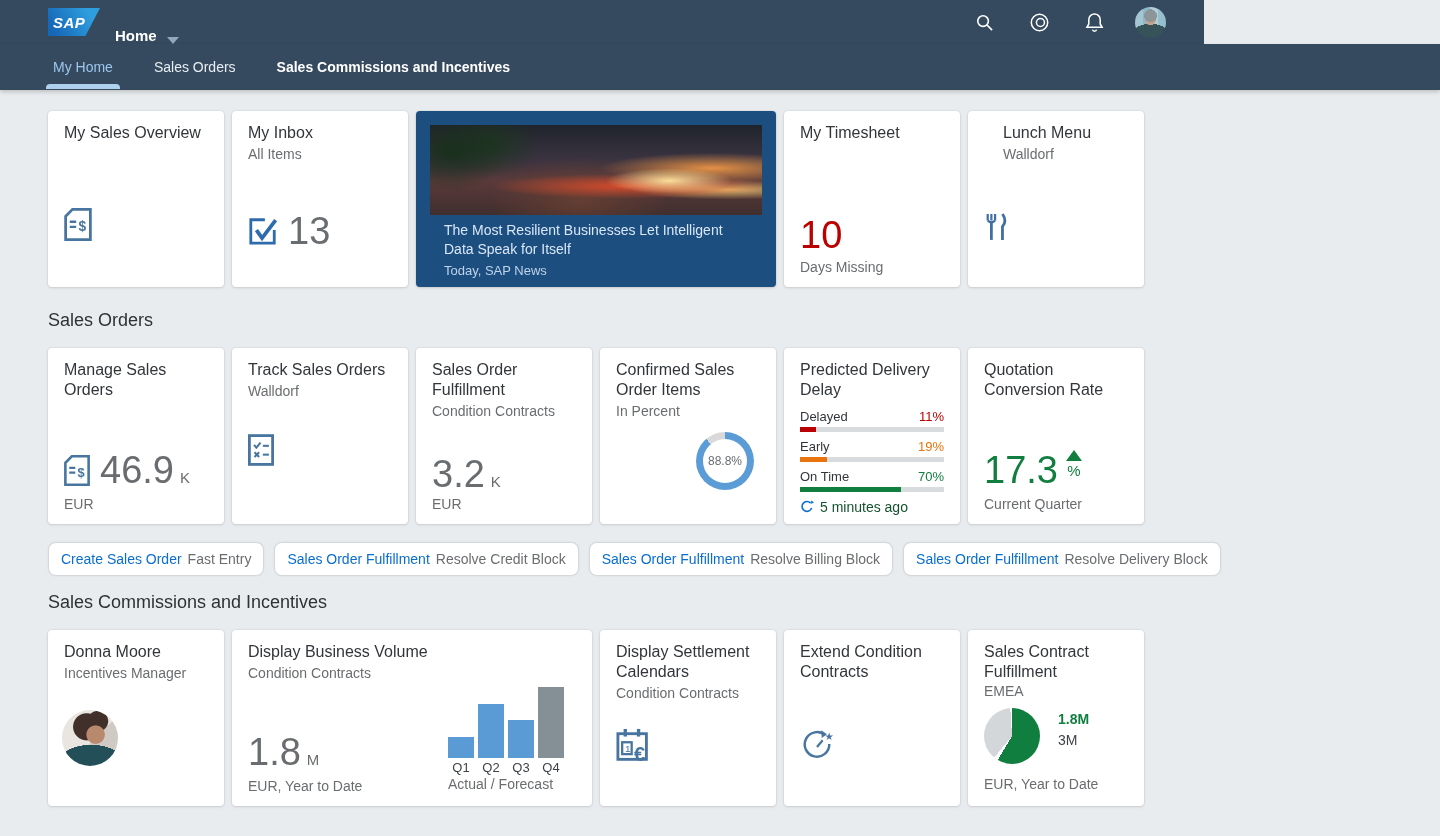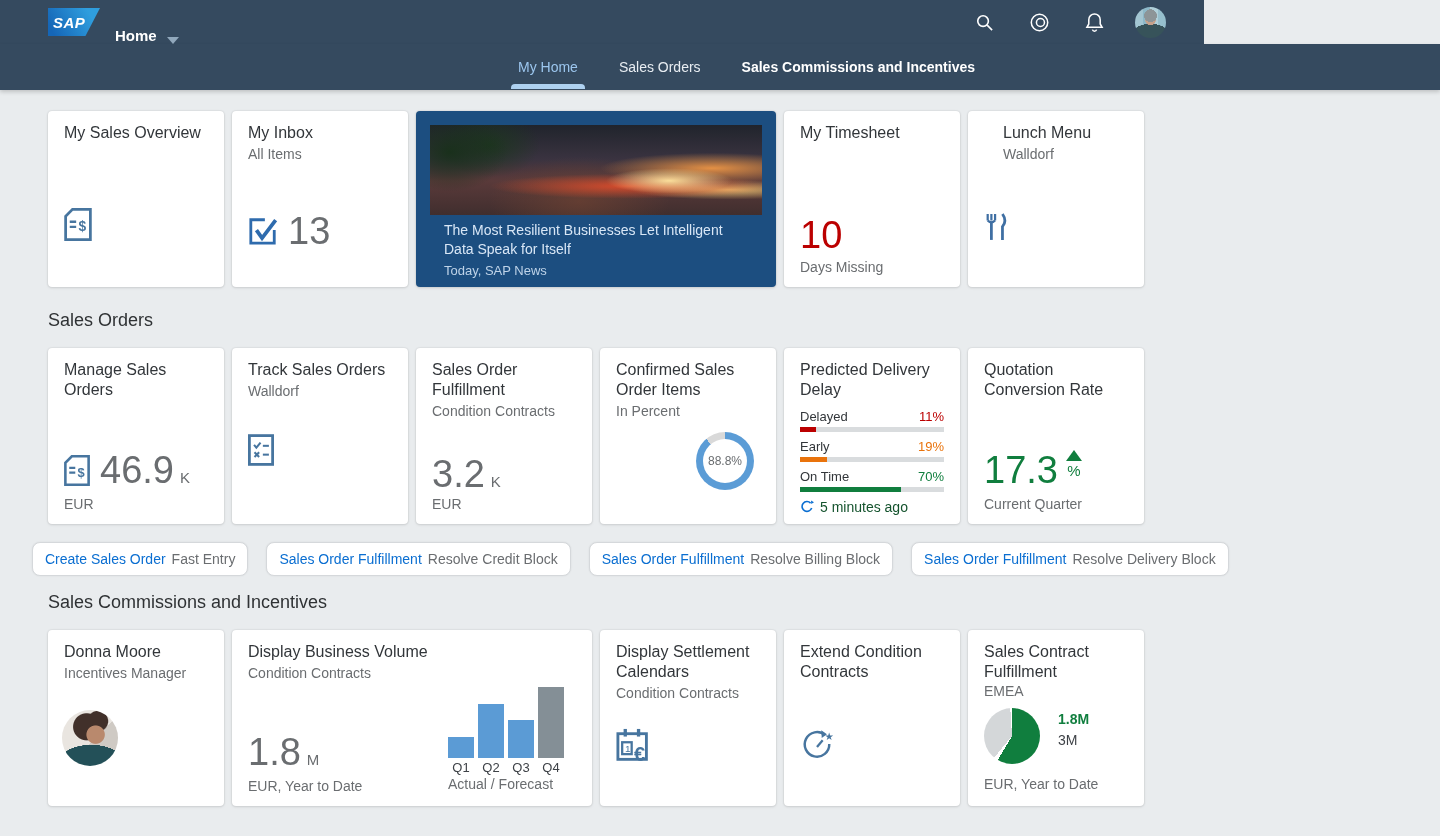--- a/index.html
+++ b/index.html
@@ -20,21 +20,21 @@
   .shell-icon-btn{width:28px;height:28px;display:flex;align-items:center;justify-content:center;cursor:pointer;}
   .avatar-sm{width:31px;height:31px;border-radius:50%;overflow:hidden;
     background:
       radial-gradient(circle at 50% 28%, #8d9598 0 23%, transparent 24%),
       radial-gradient(circle at 50% 42%, #c6a18b 0 21%, transparent 23%),
       radial-gradient(ellipse 62% 38% at 50% 92%, #37535a 0 99%, transparent 100%),
       linear-gradient(90deg,#a3c6d2 0 25%,#8db8c8 25% 50%,#b0d0da 50% 75%,#96bfcd 75%);}
 
   
   .tabbar{position:absolute;top:44px;left:0;width:1440px;height:46px;background:#354a5f;
-    display:flex;align-items:center;box-shadow:0 2px 4px rgba(0,0,0,.18);justify-content:center;}
+    display:flex;align-items:center;box-shadow:0 2px 4px rgba(0,0,0,.18);}
   .tab{position:relative;height:46px;display:flex;align-items:center;font-size:14px;color:#e8edf2;cursor:pointer;}
   .tab.first{margin-left:53px;}
   .tab+.tab{margin-left:41px;}
   .tab.active{color:#9cc6ee;}
   .tab.active::after{content:"";position:absolute;left:-7px;right:-7px;bottom:1px;height:5px;background:#aed1f0;border-radius:4px 4px 0 0;}
   .tab.bold{font-weight:700;color:#fff;}
 
   
   .tile{position:absolute;width:176px;height:176px;background:#fff;border-radius:4px;box-sizing:border-box;
     padding:12px 16px;box-shadow:0 0 2px rgba(0,0,0,.14),0 1px 3px rgba(0,0,0,.1);cursor:pointer;}
@@ -81,21 +81,21 @@
   .cmp-fill{height:5px;}
   .refresh-row{display:flex;align-items:center;gap:6px;margin-top:7px;color:#14532d;font-size:14px;cursor:pointer;}
 
   
   .donut{position:absolute;right:22px;bottom:34px;width:58px;height:58px;border-radius:50%;}
   .donut::after{content:"";position:absolute;left:7px;top:7px;width:44px;height:44px;border-radius:50%;background:#fff;}
   .donut-label{position:absolute;right:22px;bottom:34px;width:58px;height:58px;display:flex;align-items:center;justify-content:center;
     font-size:12px;color:#6a6d70;z-index:2;}
 
   
-  .quick-links{position:absolute;left:32px;top:542px;display:flex;gap:18px;}
+  .quick-links{position:absolute;left:48px;top:542px;display:flex;gap:10px;}
   .pill{height:32px;background:#fff;border:1px solid #d5d8db;border-radius:8px;display:flex;align-items:center;
     padding:0 12px;font-size:14px;box-shadow:0 0 2px rgba(0,0,0,.08);cursor:pointer;white-space:nowrap;}
   .pill .p1{color:#0a6ed1;}
   .pill .p2{color:#6a6d70;margin-left:6px;}
 
   
   .avatar-lg{position:absolute;left:14px;top:80px;width:56px;height:56px;border-radius:50%;overflow:hidden;
     background:
       radial-gradient(circle at 60% 44%, #b9896d 0 19%, transparent 21%),
       radial-gradient(circle at 44% 30%, #41302a 0 26%, transparent 28%),

